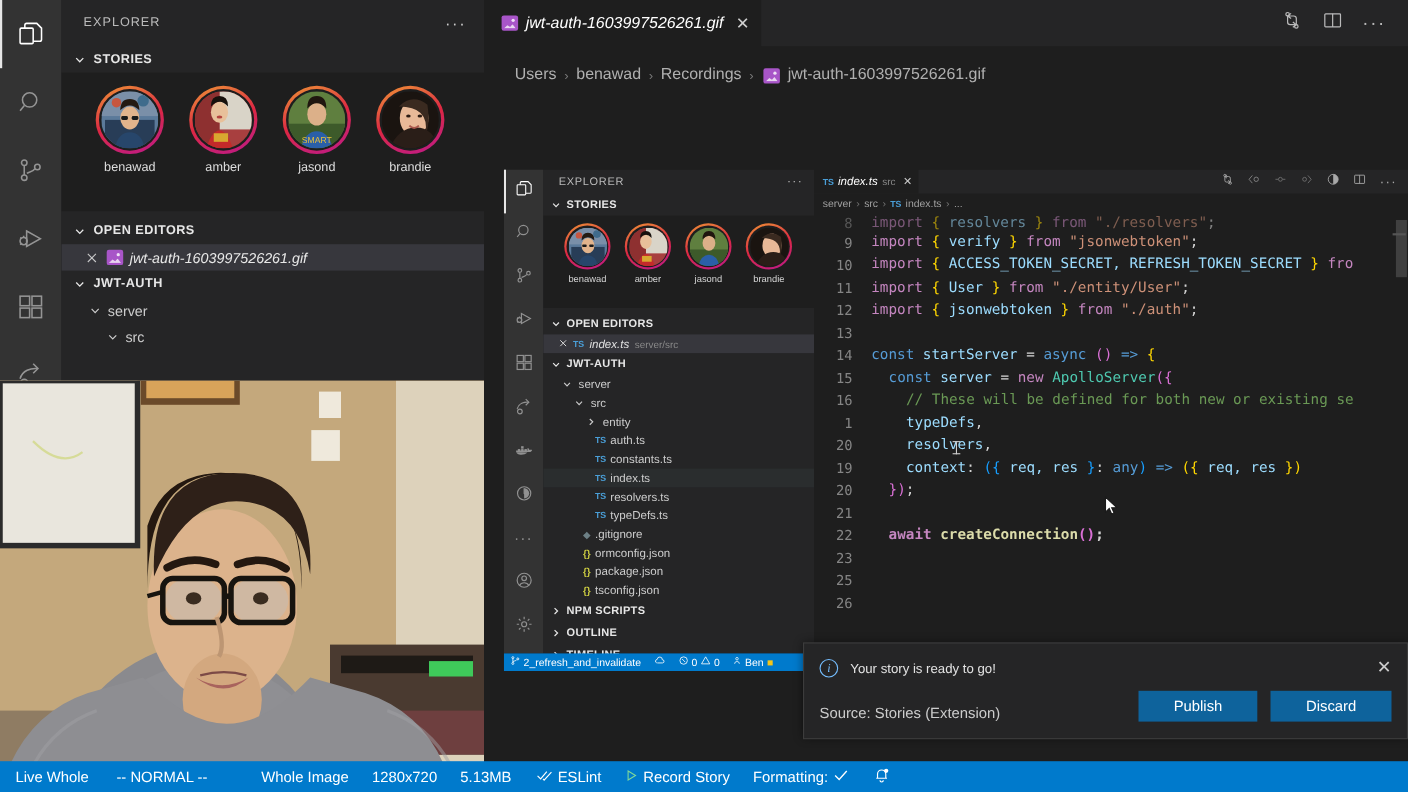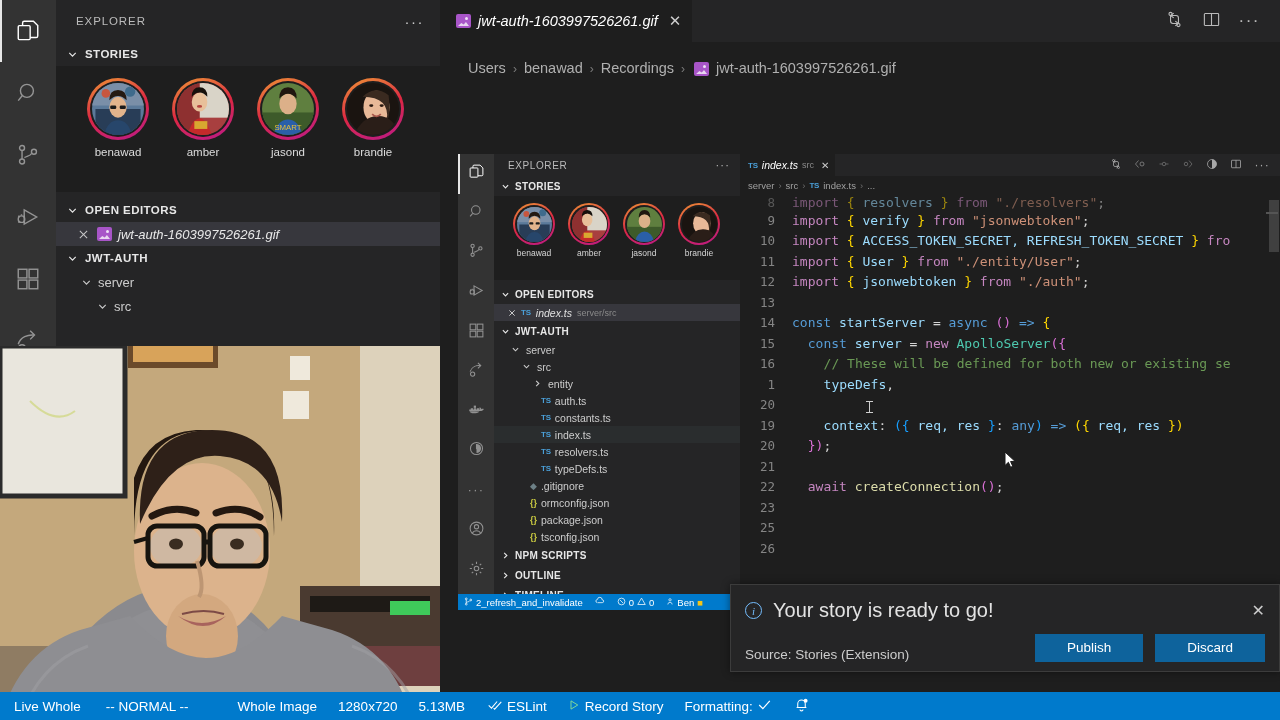--- a/index.html
+++ b/index.html
@@ -164,21 +164,21 @@
   .i-st-item { display:flex; align-items:center; gap:3px; padding: 0 6px; height:100%; }
 
   
   .notif {
     position: absolute; left: 730px; top: 584px; width: 550px; height: 88px;
     background: #252526; border: 1px solid #3c3c3c; box-shadow: 0 0 8px rgba(0,0,0,.45);
   }
   .notif-top { display:flex; align-items:center; gap:11px; padding: 14px 14px 0 14px; }
   .info-ico { width:17px; height:17px; border-radius:50%; border:1.4px solid #75beff; color:#75beff;
     display:flex; align-items:center; justify-content:center; font-size:11px; font-style:italic; font-family:"Liberation Serif",serif; flex:0 0 17px; }
-  .notif-msg { color:#e3e3e3; font-size:20px; }
+  .notif-msg { color:#e3e3e3; font-size:12px; }
   .notif-x { margin-left:auto; color:#cccccc; font-size:16px; line-height:1; }
   .notif-bot { display:flex; align-items:flex-end; padding: 12px 14px 0 14px; }
   .notif-src { color:#cccccc; font-size:13.5px; }
   .notif-btns { margin-left:auto; display:flex; gap:12px; }
   .btn { background:#0e639c; color:#ffffff; font-size:13.5px; padding: 7px 32px; border:none; line-height:1; }
 
   
   .status {
     position:absolute; left:0; bottom:0; width:1280px; height:28px; background:#007acc;
     display:flex; align-items:center; color:#ffffff; font-size:13.5px;
@@ -785,25 +785,25 @@
           <div class="cline clip" style="opacity: 0.55; height: 16px; align-items: flex-end;"><div class="gut">8</div><div class="ctext" style="padding-left: 0px;"><span class="kw">import</span><span class="pl"> </span><span class="br">{</span><span class="id"> resolvers </span><span class="br">}</span><span class="pl"> </span><span class="kw">from</span><span class="pl"> </span><span class="str">"./resolvers"</span><span class="pl">;</span></div></div>
           <div class="cline"><div class="gut">9</div><div class="ctext" style="padding-left: 0px;"><span class="kw">import</span><span class="pl"> </span><span class="br">{</span><span class="id"> verify </span><span class="br">}</span><span class="pl"> </span><span class="kw">from</span><span class="pl"> </span><span class="str">"jsonwebtoken"</span><span class="pl">;</span></div></div>
           <div class="cline"><div class="gut">10</div><div class="ctext" style="padding-left: 0px;"><span class="kw">import</span><span class="pl"> </span><span class="br">{</span><span class="id"> ACCESS_TOKEN_SECRET, REFRESH_TOKEN_SECRET </span><span class="br">}</span><span class="pl"> </span><span class="kw">fro</span></div></div>
           <div class="cline"><div class="gut">11</div><div class="ctext" style="padding-left: 0px;"><span class="kw">import</span><span class="pl"> </span><span class="br">{</span><span class="id"> User </span><span class="br">}</span><span class="pl"> </span><span class="kw">from</span><span class="pl"> </span><span class="str">"./entity/User"</span><span class="pl">;</span></div></div>
           <div class="cline"><div class="gut">12</div><div class="ctext" style="padding-left: 0px;"><span class="kw">import</span><span class="pl"> </span><span class="br">{</span><span class="id"> jsonwebtoken </span><span class="br">}</span><span class="pl"> </span><span class="kw">from</span><span class="pl"> </span><span class="str">"./auth"</span><span class="pl">;</span></div></div>
           <div class="cline"><div class="gut">13</div><div class="ctext" style="padding-left: 0px;"></div></div>
           <div class="cline"><div class="gut">14</div><div class="ctext" style="padding-left: 0px;"><span class="kw2">const</span><span class="pl"> </span><span class="id">startServer</span><span class="pl"> = </span><span class="kw2">async</span><span class="pl"> </span><span class="br2">()</span><span class="pl"> </span><span class="kw2">=&gt;</span><span class="pl"> </span><span class="br">{</span></div></div>
           <div class="cline"><div class="gut">15</div><div class="ctext" style="padding-left: 15.8px;"><span class="kw2">const</span><span class="pl"> </span><span class="id">server</span><span class="pl"> = </span><span class="kw">new</span><span class="pl"> </span><span class="ty">ApolloServer</span><span class="br2">({</span></div></div>
           <div class="cline"><div class="gut">16</div><div class="ctext" style="padding-left: 31.6px;"><span class="cm">// These will be defined for both new or existing se</span></div></div>
           <div class="cline"><div class="gut">1</div><div class="ctext" style="padding-left: 31.6px;"><span class="id">typeDefs</span><span class="pl">,</span></div></div>
-          <div class="cline"><div class="gut">20</div></div>
+          <div class="cline"><div class="gut">20</div><div class="ctext" style="padding-left: 31.6px;"><span class="id">resolvers</span><span class="pl">,</span></div></div>
           <div class="cline"><div class="gut">19</div><div class="ctext" style="padding-left: 31.6px;"><span class="id">context</span><span class="pl">: </span><span class="br3">({</span><span class="id"> req, res </span><span class="br3">}</span><span class="pl">: </span><span class="kw2">any</span><span class="br3">)</span><span class="pl"> </span><span class="kw2">=&gt;</span><span class="pl"> </span><span class="br">({</span><span class="id"> req, res </span><span class="br">})</span></div></div>
           <div class="cline"><div class="gut">20</div><div class="ctext" style="padding-left: 15.8px;"><span class="br2">})</span><span class="pl">;</span></div></div>
           <div class="cline"><div class="gut">21</div><div class="ctext" style="padding-left: 0px;"></div></div>
-          <div class="cline"><div class="gut">22</div><div class="ctext" style="padding-left: 15.8px;"><span class="kw">await</span><span class="pl"> </span><span class="fn">createConnection</span><span class="br2">()</span><span class="pl">;</span></div></div>
+          <div class="cline"><div class="gut">22</div><div class="ctext" style="padding-left: 15.8px; font-weight: bold;"><span class="kw">await</span><span class="pl"> </span><span class="fn">createConnection</span><span class="br2">()</span><span class="pl">;</span></div></div>
           <div class="cline"><div class="gut">23</div><div class="ctext" style="padding-left: 0px;"></div></div>
           <div class="cline"><div class="gut">25</div><div class="ctext" style="padding-left: 0px;"></div></div>
           <div class="cline"><div class="gut">26</div></div>
           <div style="position: absolute; left: 129px; top: 208px; width: 1px; height: 11px; background: rgb(207, 207, 207);"></div>
           <div style="position: absolute; left: 126px; top: 207px; width: 7px; height: 1px; background: rgb(207, 207, 207);"></div>
           <div style="position: absolute; left: 126px; top: 218px; width: 7px; height: 1px; background: rgb(207, 207, 207);"></div>
           <div style="position: absolute; left: 264px; top: 257px;"><svg width="13" height="18" viewBox="0 0 13 18">
               <path d="M1 1 L1 14.5 L4.4 11.3 L6.6 16.3 L8.8 15.3 L6.6 10.5 L11 10.3 Z" fill="#ffffff" stroke="#1a1a1a" stroke-width="1"></path>
             </svg></div>
         </div>

